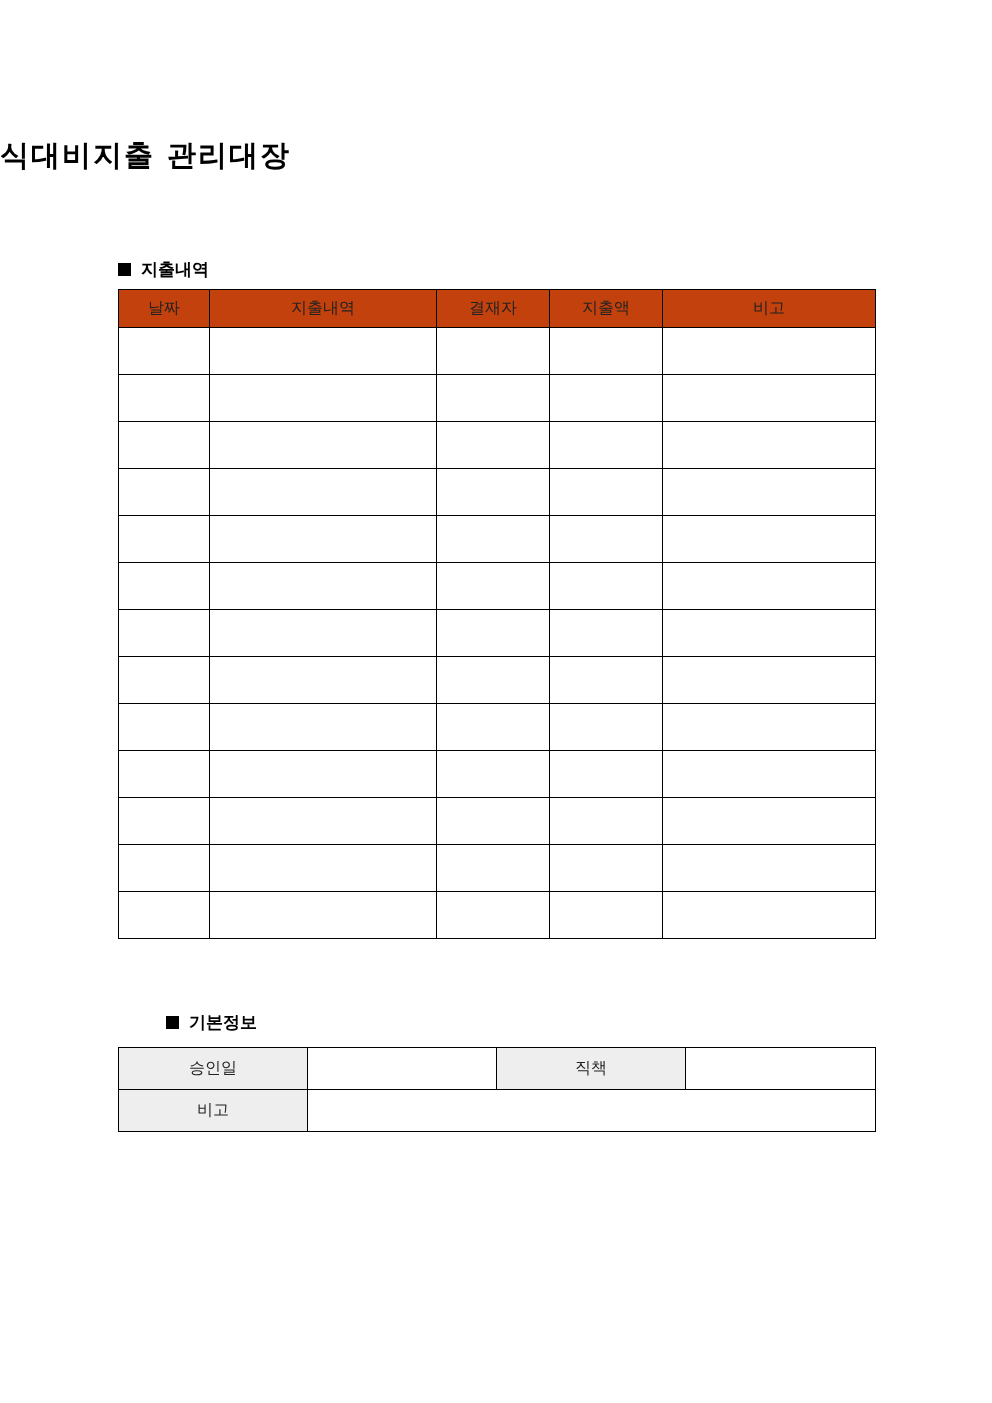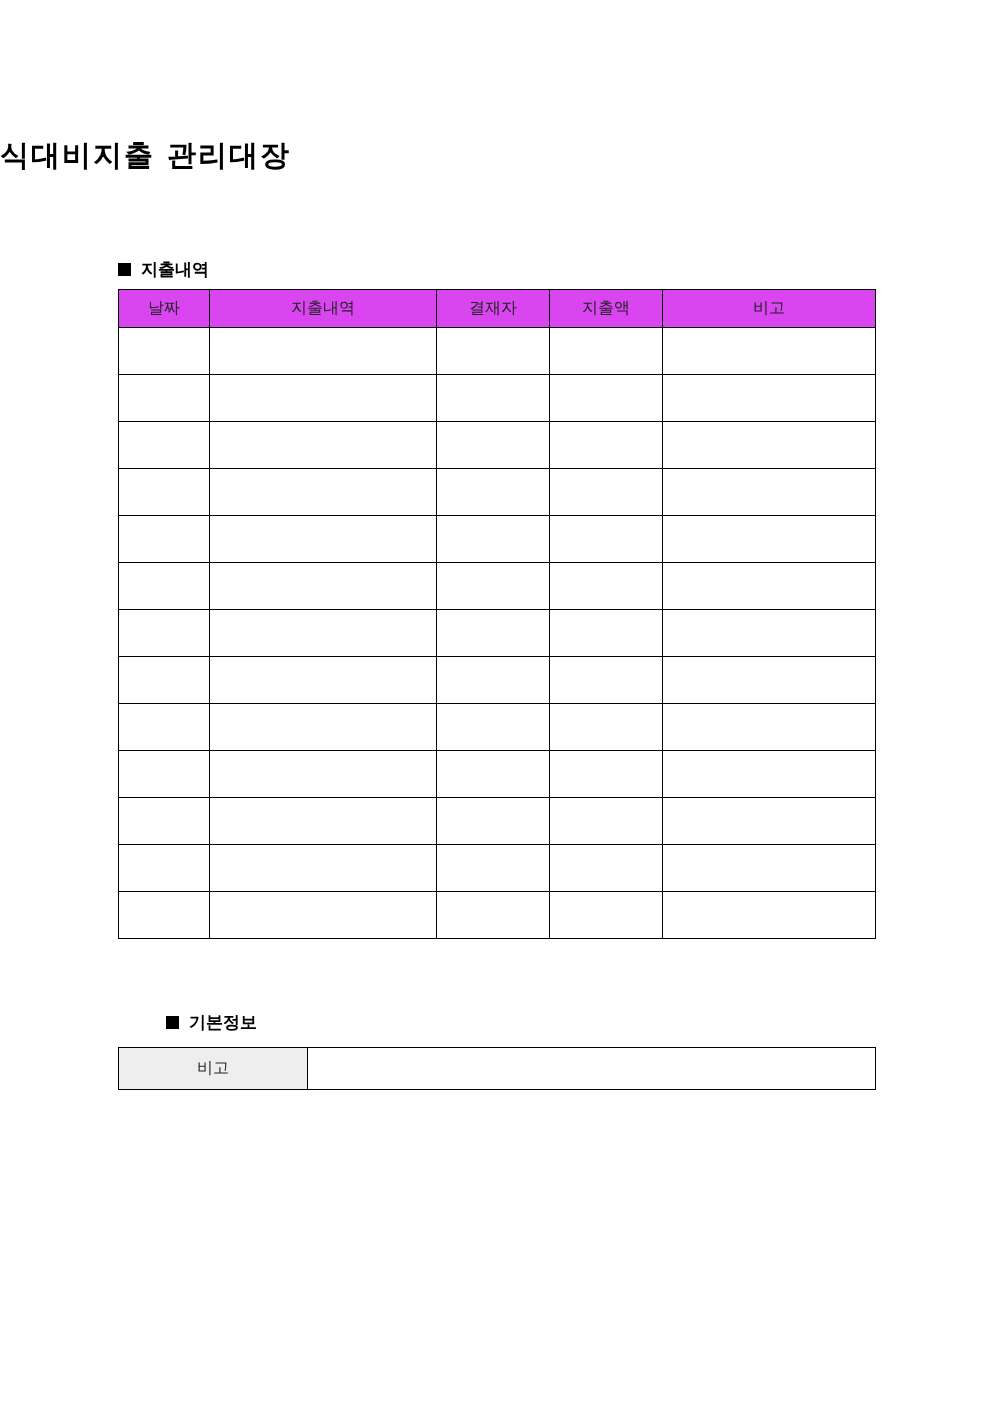--- a/index.html
+++ b/index.html
@@ -6,21 +6,21 @@
   body { width: 992px; height: 1403px; position: relative; font-family: "DejaVu Sans", "Liberation Sans", sans-serif; color: #000; }
   .page-title { position: absolute; left: 0; top: 136px; width: 992px; font-size: 29px; font-weight: bold; letter-spacing: 2px; }
   .section-heading { position: absolute; left: 118px; font-size: 17px; font-weight: bold; display: flex; align-items: center; }
   .section-heading .square { display: inline-block; width: 13px; height: 13px; background: #000; margin-right: 10px; }
   .sec1 { top: 258px; }
   .sec2 { top: 1011px; margin-left: 48px; }
 
   table { border-collapse: collapse; position: absolute; left: 118px; table-layout: fixed; }
   td, th { border: 1.5px solid #000; padding: 0; text-align: center; vertical-align: middle; font-weight: normal; font-size: 16px; color: #222; }
   .expense-table { top: 289px; width: 757px; }
-  .expense-table th { height: 37px; background: #d946ef; margin-left: 32px; }
+  .expense-table th { height: 37px; background: #c2410c; margin-left: 32px; }
   .expense-table td { height: 46px; background: #fff; }
 
   .info-table { top: 1047px; width: 757px; }
   .info-table td { height: 41px; }
   .info-table td.label { background: #eeeeee; }
 </style>
 </head>
 <body>
 
 <div class="page-title">식대비지출 관리대장</div>
@@ -149,17 +149,23 @@
 
 <table class="info-table">
   <colgroup>
     <col style="width:189px">
       <col style="width:189px">
       <col style="width:189px">
       <col style="width:190px">
   </colgroup>
   <tbody>
   <tr>
+    <td class="label">승인일</td>
+    <td></td>
+    <td class="label">직책</td>
+    <td></td>
+  </tr>
+  <tr>
     <td class="label">비고</td>
     <td colspan="3"></td>
   </tr>
 </tbody>
   </table>
 
 </body></html>

